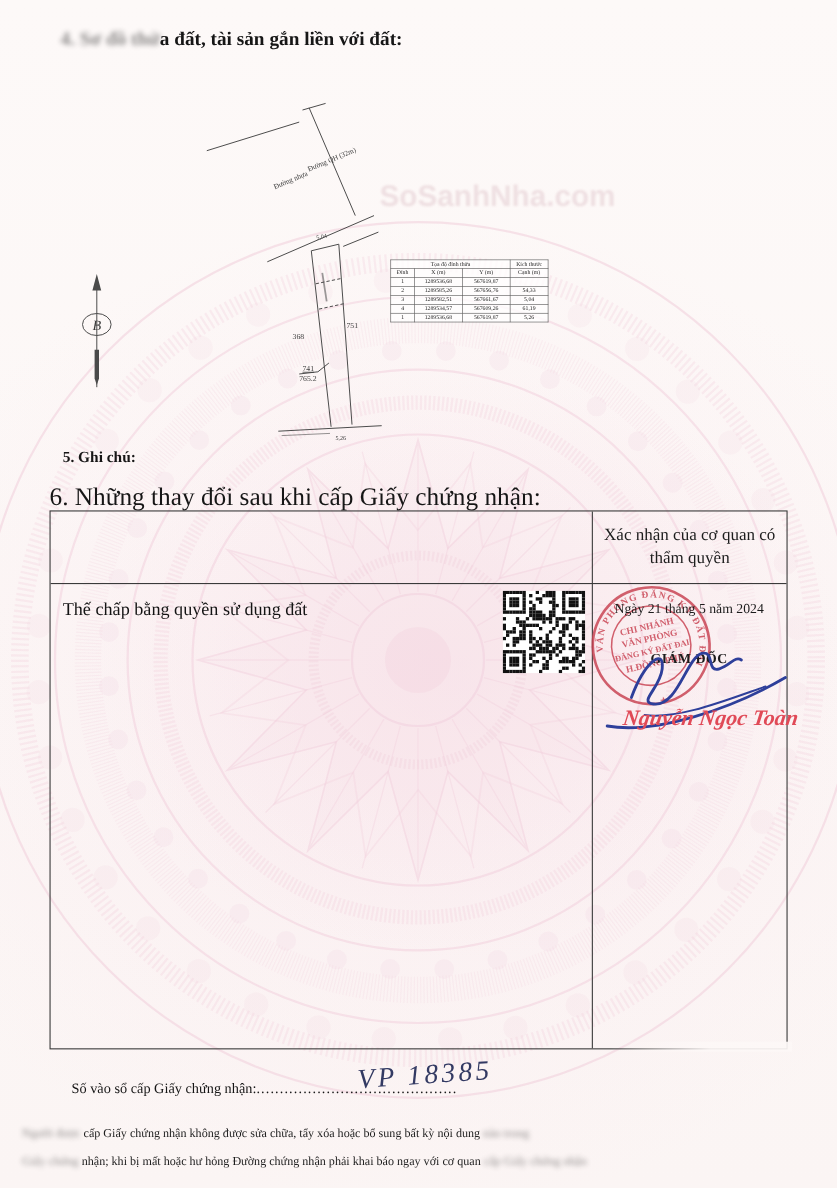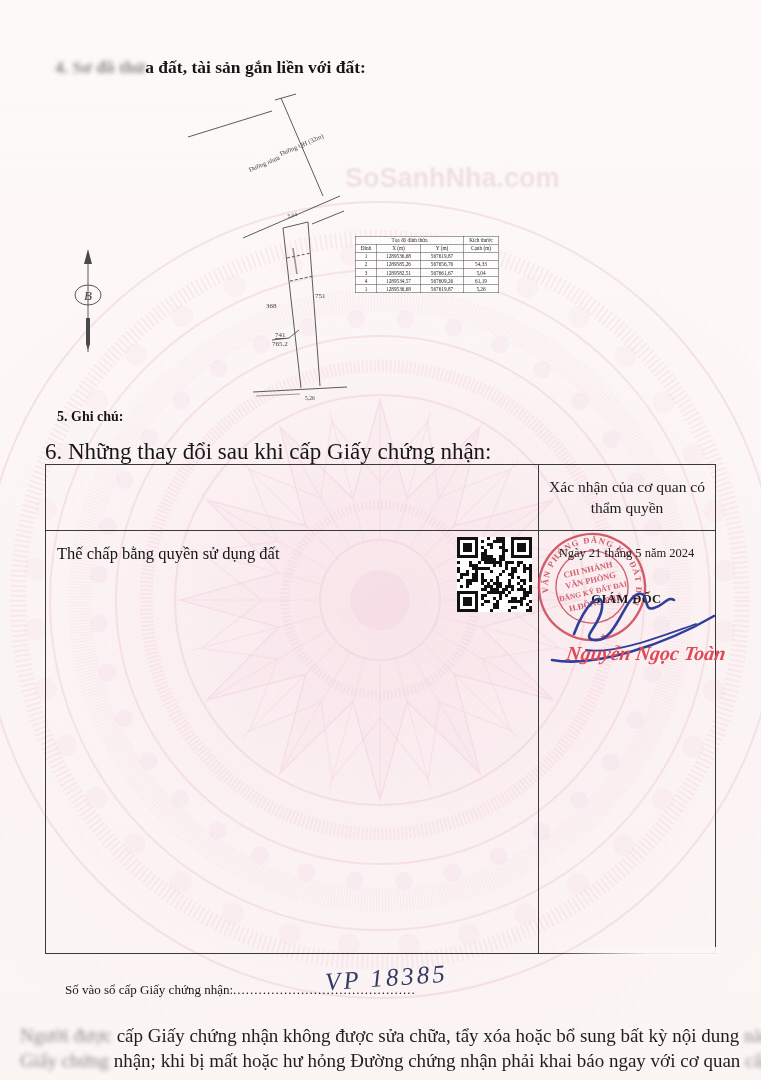--- a/index.html
+++ b/index.html
@@ -5,21 +5,21 @@
   html,body{margin:0;padding:0;}
   body{width:761px;height:1080px;background:#ffffff;font-family:"Liberation Serif","DejaVu Serif",serif;}
   .doc{position:relative;width:761px;height:1080px;overflow:hidden;
        background:
          radial-gradient(ellipse 500px 380px at 55% 56%, rgba(246,215,226,.35), rgba(246,215,226,0) 70%),
          radial-gradient(ellipse 700px 600px at 50% 60%, rgba(249,228,235,.45), rgba(249,228,235,0) 75%),
          linear-gradient(#fdf9f8,#fbf5f4);}
   .abs{position:absolute;}
   .smudge{filter:blur(2.2px);opacity:.5;}
   .smudge-lite{filter:blur(1.1px);opacity:.8;}
-  .h-top{left:55px;top:25px;font-size:17.5px;font-weight:bold;color:#161616;white-space:nowrap;margin-top:32px;}
+  .h-top{left:55px;top:25px;font-size:17.5px;font-weight:bold;color:#161616;white-space:nowrap;}
   .h5{left:57px;top:409px;font-size:14px;font-weight:bold;color:#161616;}
   .h6{left:45px;top:439px;font-size:23px;font-weight:normal;color:#161616;}
   .site-wm{left:345px;top:163px;font-size:27px;font-weight:bold;color:rgba(205,160,172,.28);filter:blur(1.2px);font-family:"Liberation Sans",sans-serif;}
   
   .ctable{left:45px;top:464px;width:669px;height:488px;border:1.6px solid #3a3a3a;}
   .ctable .vline{position:absolute;left:492px;top:0;width:0;height:100%;border-left:1.4px solid #3a3a3a;}
   .ctable .hline{position:absolute;left:0;top:65px;width:100%;height:0;border-top:1.4px solid #3a3a3a;}
   .ch1{position:absolute;left:0;top:0;width:492px;height:65px;display:flex;align-items:center;justify-content:center;font-size:15.5px;color:#1d1d1d;}
   .ch2{position:absolute;left:493px;top:0;width:176px;height:65px;display:flex;align-items:center;justify-content:center;text-align:center;font-size:15.5px;color:#1d1d1d;line-height:1.3;padding:0 8px;box-sizing:border-box;}
   .fade-br{left:555px;top:947px;width:165px;height:9px;background:linear-gradient(to right, rgba(253,248,247,0), rgba(253,248,247,.92) 55%);}
@@ -27,21 +27,21 @@
   
   .rcol{left:538px;top:530px;width:177px;height:300px;}
   .dateline{position:absolute;left:0;top:16px;width:100%;text-align:center;font-size:12.5px;color:#1c1c1c;}
   .director{position:absolute;left:0;top:34px;width:100%;text-align:center;font-size:12.5px;font-weight:600;letter-spacing:.5px;color:#1c1c1c;margin-top:28px;}
   .signer{position:absolute;left:28px;top:112px;width:160px;text-align:center;font-size:20px;font-style:italic;font-weight:bold;color:#e04a57;transform:skewX(-8deg);}
   
   .entry{left:65px;top:982px;font-size:13px;color:#161616;white-space:nowrap;}
   .entry .dots{letter-spacing:1px;}
   .hand{left:325px;top:964px;font-size:25px;font-style:italic;color:#333a63;letter-spacing:3px;transform:rotate(-4deg);white-space:nowrap;}
   
-  .foot{left:20px;width:721px;text-align:right;font-size:19px;color:#1e1e1e;white-space:nowrap;}
+  .foot{left:20px;width:721px;text-align:left;font-size:11px;color:#1e1e1e;white-space:nowrap;}
   .f1{top:1025px;} .f2{top:1050px;}
   
   .coordwrap{left:355px;top:236px;transform:scale(.5);transform-origin:0 0;}
   table.coord{border-collapse:collapse;background:rgba(255,255,255,.75);font-family:"Liberation Serif",serif;}
   table.coord td,table.coord th{border:1.5px solid #444;font-size:10.5px;font-weight:normal;color:#222;text-align:center;padding:1px 4px;line-height:1.25;}
   svg text{font-family:"Liberation Serif",serif;}
 </style>
 </head>
 <body>
 

